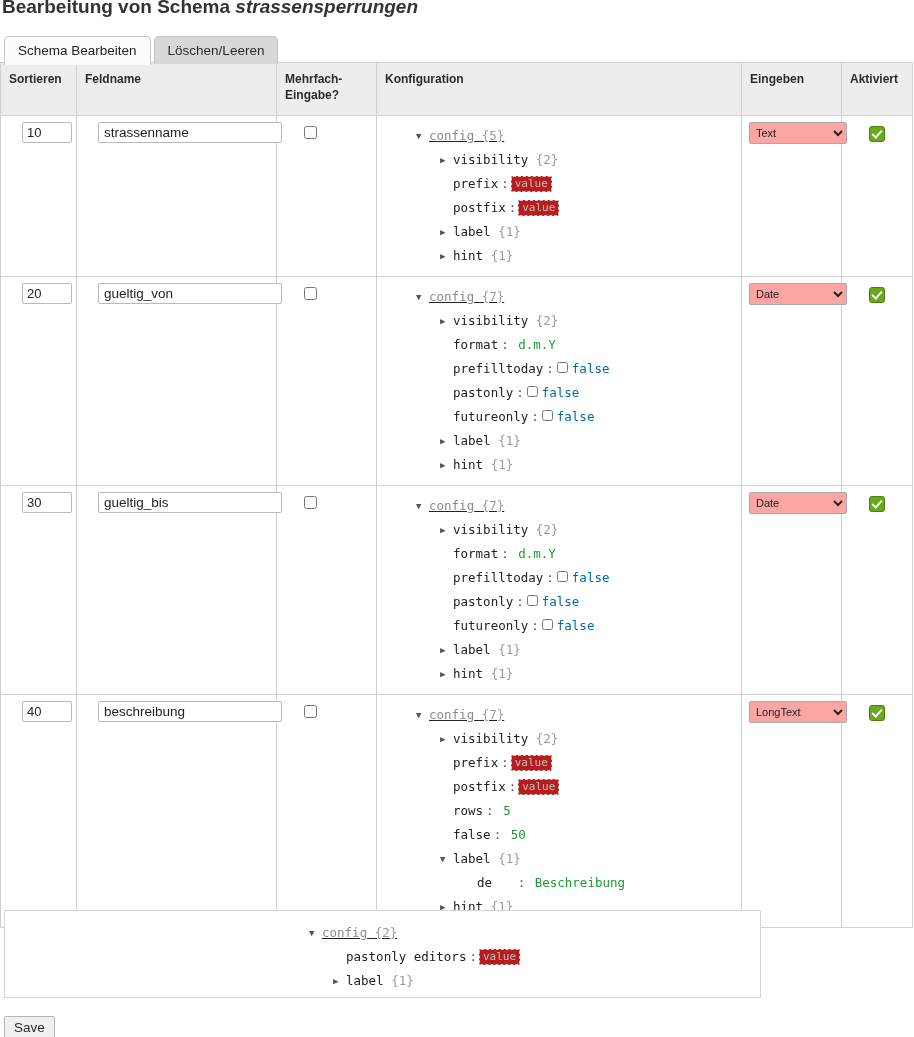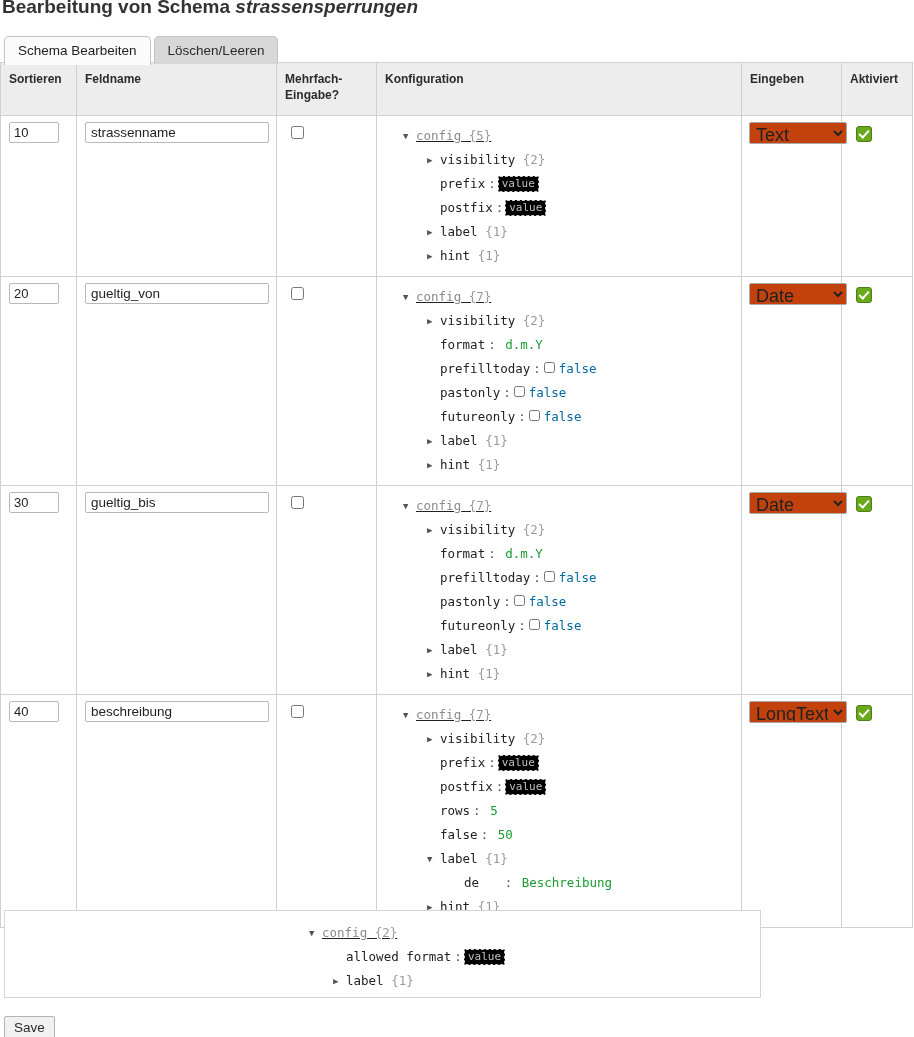--- a/index.html
+++ b/index.html
@@ -93,21 +93,21 @@
     line-height: 16px;
   }
   .col-sort   { width: 76px; }
   .col-name   { width: 200px; }
   .col-multi  { width: 100px; }
   .col-config { width: 365px; }
   .col-input  { width: 100px; }
   .col-active { width: 71px; }
 
   .schema-table tbody td {
-    padding: 6px 7px 8px 8px;
+    padding: 6px 7px 8px 21px;
     background: #ffffff;
     margin-left: 44px;
   }
 
   
   input.sort-input {
     width: 50px;
     box-sizing: border-box;
     padding: 2px 4px;
     font-family: "Liberation Sans", sans-serif;
@@ -132,25 +132,25 @@
   }
   input.multi-check {
     margin: 4px 0 0 6px;
     width: 13px;
     height: 13px;
   }
   select.input-type {
     width: 98px;
     box-sizing: border-box;
     font-family: "Liberation Sans", sans-serif;
-    font-size: 18px;
+    font-size: 11px;
     color: #222;
     border: 1px solid #a9a9a9;
     border-radius: 2px;
-    background: #c2410c;
+    background: #fca5a5;
     height: 22px;
     padding: 1px 2px;
   }
   .cell-input-type { padding-left: 7px !important; }
 
   
   .active-badge {
     display: inline-block;
     width: 16px;
     height: 16px;
@@ -215,21 +215,21 @@
     display: inline-block;
     color: #c0c0c0;
     border: 1px dashed #cfcfcf;
     border-radius: 2px;
     padding: 0 3px;
     font-size: 11px;
     line-height: 14px;
     vertical-align: middle;
     position: relative;
     top: -1px;
-    background: #000000;
+    background: #b91c1c;
   }
   .jbool-check {
     width: 11px;
     height: 11px;
     margin: 0 4px 0 1px;
     vertical-align: middle;
     position: relative;
     top: -2px;
   }
   .ind-0 { padding-left: 18px; text-decoration: underline; }
@@ -374,18 +374,18 @@
         </td>
         <td class="cell-input-type"><select class="input-type"><option value="Text">Text</option><option value="Date">Date</option><option value="LongText" selected="">LongText</option></select></td>
         <td><span class="active-badge"></span></td>
       </tr>
     </tbody>
 </table>
 
 <div class="bottom-panel">
   <div class="json-tree" style="padding-left: 286px; padding-top: 10px;">
       <span class="json-row ind-0"><span class="twisty">▼</span><span class="jkey root">config</span><span class="jcount"> {2}</span></span>
-      <span class="json-row ind-1"><span class="twisty none">▶</span><span class="jkey">allowed format</span><span class="jcolon">:</span><span class="jval-empty">value</span></span>
+      <span class="json-row ind-1"><span class="twisty none">▶</span><span class="jkey">pastonly editors</span><span class="jcolon">:</span><span class="jval-empty">value</span></span>
       <span class="json-row ind-1"><span class="twisty">▶</span><span class="jkey">label</span><span class="jcount"> {1}</span></span>
     </div>
 </div>
 
 <button class="save-button">Save</button>
 
 </body></html>

